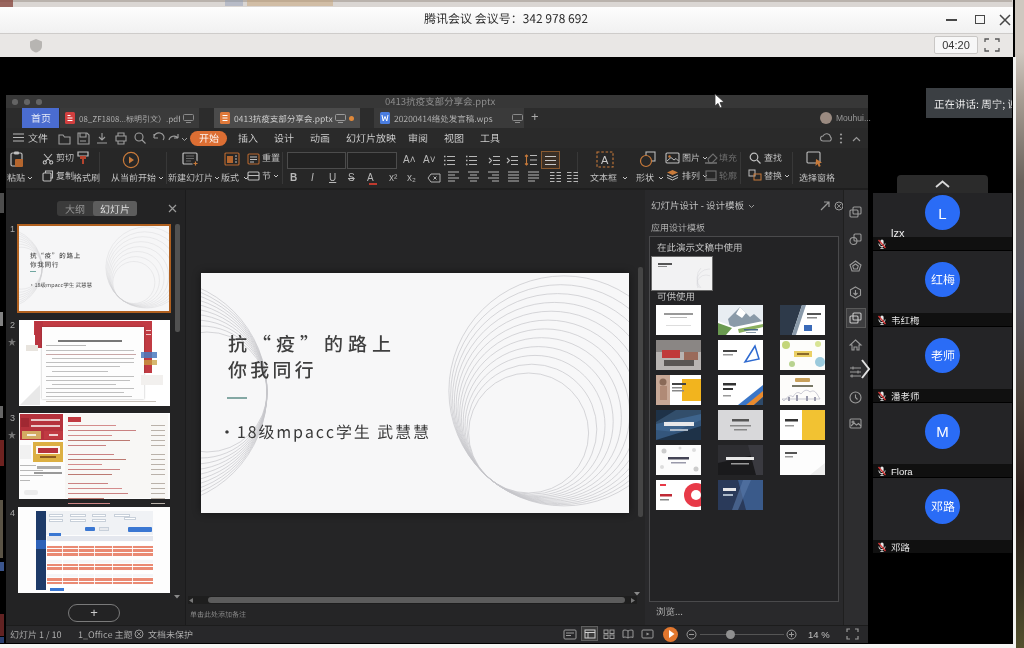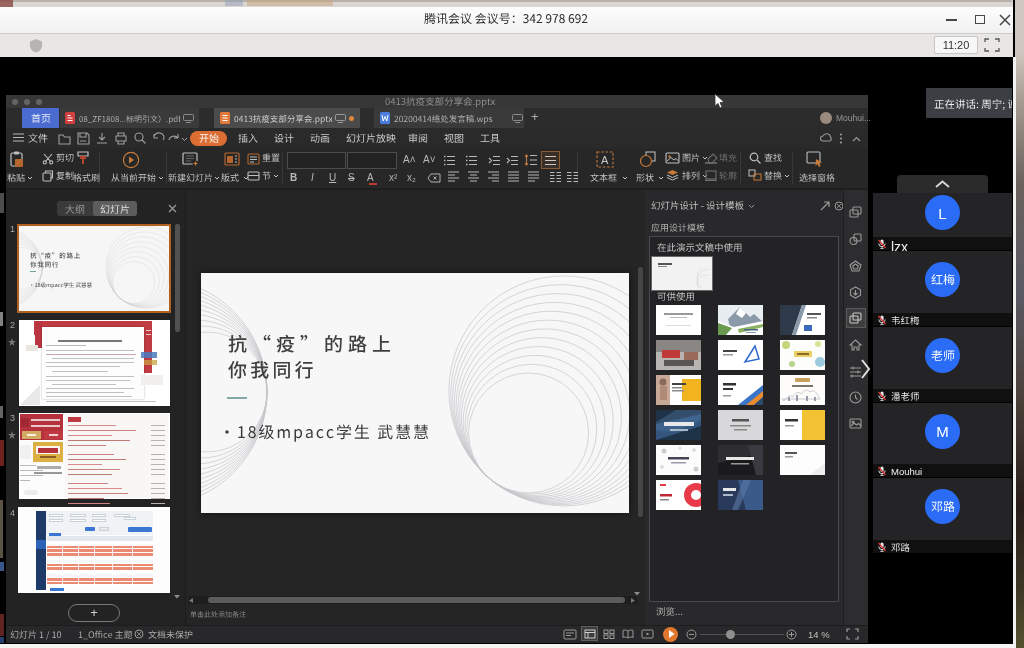--- a/index.html
+++ b/index.html
@@ -20,21 +20,21 @@
     </svg>
 <div class="a" style="left:946px;top:19px;width:11px;height:1.6px;background:#474747"></div>
 <div class="a" style="left:975px;top:14.5px;width:9.5px;height:9.5px;border:1.4px solid #474747"></div>
 <svg class="a" style="left:999px;top:14px" width="12" height="12">
       <path d="M1 1L11 11M11 1L1 11" stroke="#474747" stroke-width="1.5"></path>
     </svg>
 <div class="a" style="left:0;top:33px;width:1013px;height:24px;background:#e9e7e5;border-top:1px solid #ceccca"></div>
 <svg class="a" style="left:29px;top:38px" width="14" height="15">
       <path d="M7 1L13 3.5V8c0 3.4-2.6 5.6-6 6.6C3.6 13.6 1 11.4 1 8V3.5Z" fill="#b7b5b2"></path>
     </svg>
-<div class="a" style="left:934px;top:36px;width:44px;height:18px;background:#f7f7f7;border:1px solid #c9c7c5;border-radius:2px;color:#333;font-size:11px;line-height:16px;text-align:center">11:20</div>
+<div class="a" style="left:934px;top:36px;width:44px;height:18px;background:#f7f7f7;border:1px solid #c9c7c5;border-radius:2px;color:#333;font-size:11px;line-height:16px;text-align:center">04:20</div>
 <svg class="a" style="left:984px;top:38px" width="16" height="14">
       <path d="M1 4V1h4M11 1h4v3M15 10v3h-4M5 13H1v-3" fill="none" stroke="#555" stroke-width="1.3"></path>
     </svg>
 <div class="a" style="left:1015px;top:0;width:9px;height:648px;background:linear-gradient(#cfc8c0,#cfc8c0 8%,#a89e94 15%,#6a625c 28%,#5a5a64 45%,#4a4038 62%,#2a1d1a 78%,#3a3524 90%,#55512e)"></div>
 <div class="a" style="left:1013px;top:57px;width:2.5px;height:591px;background:#f2f2f0"></div>
 <div class="a" style="left:0;top:644px;width:1015px;height:4px;background:#f5f5f3"></div>
 <div class="a" style="left:0;top:193px;width:4px;height:20px;background:#9a9a9a;opacity:.5"></div>
 <div class="a" style="left:0;top:312px;width:3px;height:14px;background:#d8d8d8;opacity:.6"></div>
 <div class="a" style="left:0;top:406px;width:3px;height:12px;background:#cccccc;opacity:.5"></div>
 <div class="a" style="left:0;top:440px;width:4px;height:26px;background:#8a2a28;opacity:.8"></div>
@@ -905,21 +905,21 @@
     </svg>
 <div class="a" style="left:873px;top:193px;width:139px;height:57px;background:#242426"></div>
 <div class="a" style="left:925.0px;top:195.0px;width:35px;height:35px;border-radius:50%;background:#2a6cf6"></div>
 <div class="a" style="left:925px;top:204.5px;width:35px;text-align:center;color:#fff;font-size:15px">L</div>
 <div class="a" style="left:873px;top:237px;width:139px;height:13px;background:rgba(12,12,12,.82)"></div>
 <svg class="a" style="left:877px;top:238.5px" width="10" height="10">
       <rect x="3.4" y="0.5" width="3.2" height="5.5" rx="1.6" fill="#e8e8e8"></rect>
       <path d="M1.8 4.5a3.2 3.2 0 006.4 0M5 7.7V10M3.2 9.8h3.6" fill="none" stroke="#e8e8e8" stroke-width=".9"></path>
       <path d="M1.5 1l7 8" stroke="#d83a3a" stroke-width="1.4"></path>
     </svg>
-<div class="a" style="left:891px;top:239px;color:#efefef;font-size:14px">lzx</div>
+<div class="a" style="left:891px;top:227px;color:#efefef;font-size:11px">lzx</div>
 <div class="a" style="left:873px;top:251px;width:139px;height:75px;background:#242426"></div>
 <div class="a" style="left:925.0px;top:262.0px;width:35px;height:35px;border-radius:50%;background:#2a6cf6"></div>
 <svg class="t" style="left:930.5px;top:284.0px">
       <path d="M0.5 -0.6 0.6 0.3C1.8 0 3.3 -0.3 4.8 -0.6L4.7 -1.5C3.1 -1.2 1.5 -0.8 0.5 -0.6ZM0.7 -5.1C0.9 -5.2 1.2 -5.2 2.8 -5.4C2.2 -4.7 1.7 -4.1 1.5 -3.9C1.1 -3.4 0.8 -3.1 0.5 -3.1C0.6 -2.8 0.7 -2.4 0.8 -2.2C1.1 -2.4 1.5 -2.4 4.8 -3C4.8 -3.2 4.8 -3.5 4.8 -3.8L2.1 -3.4C3.1 -4.4 4.1 -5.7 5 -7.1L4.2 -7.6C3.9 -7.1 3.6 -6.7 3.4 -6.3L1.7 -6.1C2.5 -7.2 3.3 -8.4 3.9 -9.7L3 -10.1C2.4 -8.6 1.4 -7.1 1.1 -6.7C0.9 -6.3 0.6 -6 0.4 -6C0.5 -5.7 0.7 -5.3 0.7 -5.1ZM4.9 -0.7V0.2H11.5V-0.7H8.7V-8.1H11.2V-9H5.1V-8.1H7.7V-0.7Z M18.9 -5.5C19.5 -5.1 20.2 -4.6 20.5 -4.3L21 -4.8C20.7 -5.1 20 -5.6 19.4 -5.9ZM18.8 -2.9C19.3 -2.5 20 -2 20.3 -1.7L20.8 -2.2C20.5 -2.5 19.8 -3 19.3 -3.3ZM17.9 -10.1C17.6 -8.8 17 -7.5 16.2 -6.7C16.4 -6.6 16.7 -6.3 16.9 -6.1C17.3 -6.6 17.7 -7.3 18 -8H23.3V-8.8H18.4C18.5 -9.1 18.6 -9.5 18.7 -9.9ZM21.9 -6.1 21.9 -4.2H18.1L18.3 -6.1ZM17.5 -6.8C17.5 -6 17.4 -5.1 17.3 -4.2H16.3V-3.4H17.2C17 -2.4 16.9 -1.4 16.8 -0.7H21.6C21.5 -0.3 21.5 -0.1 21.4 -0C21.3 0.1 21.2 0.1 21 0.1C20.8 0.1 20.3 0.1 19.8 0.1C19.9 0.3 20 0.6 20 0.9C20.5 0.9 21 0.9 21.3 0.9C21.7 0.8 21.9 0.7 22.1 0.4C22.2 0.3 22.3 -0.1 22.4 -0.7H23.4V-1.5H22.5C22.6 -2 22.6 -2.6 22.6 -3.4H23.5V-4.2H22.7L22.8 -6.4C22.8 -6.5 22.8 -6.8 22.8 -6.8ZM21.8 -3.4C21.8 -2.6 21.7 -1.9 21.7 -1.5H17.7L18 -3.4ZM14 -10.1V-7.5H12.6V-6.7H14C13.7 -5 13 -3.1 12.4 -2.1C12.5 -1.9 12.7 -1.5 12.9 -1.3C13.3 -2 13.7 -3.1 14 -4.2V0.9H14.9V-5C15.2 -4.4 15.5 -3.7 15.7 -3.3L16.2 -4C16 -4.4 15.1 -5.8 14.9 -6.3V-6.7H16V-7.5H14.9V-10.1Z" fill="#ffffff"></path>
     </svg>
 <div class="a" style="left:873px;top:313px;width:139px;height:13px;background:rgba(12,12,12,.82)"></div>
 <svg class="a" style="left:877px;top:314.5px" width="10" height="10">
       <rect x="3.4" y="0.5" width="3.2" height="5.5" rx="1.6" fill="#e8e8e8"></rect>
       <path d="M1.8 4.5a3.2 3.2 0 006.4 0M5 7.7V10M3.2 9.8h3.6" fill="none" stroke="#e8e8e8" stroke-width=".9"></path>
       <path d="M1.5 1l7 8" stroke="#d83a3a" stroke-width="1.4"></path>
@@ -943,21 +943,21 @@
     </svg>
 <div class="a" style="left:873px;top:403px;width:139px;height:74px;background:#242426"></div>
 <div class="a" style="left:925.0px;top:413.5px;width:35px;height:35px;border-radius:50%;background:#2a6cf6"></div>
 <div class="a" style="left:925px;top:423.0px;width:35px;text-align:center;color:#fff;font-size:15px">M</div>
 <div class="a" style="left:873px;top:464px;width:139px;height:13px;background:rgba(12,12,12,.82)"></div>
 <svg class="a" style="left:877px;top:465.5px" width="10" height="10">
       <rect x="3.4" y="0.5" width="3.2" height="5.5" rx="1.6" fill="#e8e8e8"></rect>
       <path d="M1.8 4.5a3.2 3.2 0 006.4 0M5 7.7V10M3.2 9.8h3.6" fill="none" stroke="#e8e8e8" stroke-width=".9"></path>
       <path d="M1.5 1l7 8" stroke="#d83a3a" stroke-width="1.4"></path>
     </svg>
-<div class="a" style="left:891px;top:465.5px;color:#efefef;font-size:9.5px">Mouhui</div>
+<div class="a" style="left:891px;top:465.5px;color:#efefef;font-size:9.5px">Flora</div>
 <div class="a" style="left:873px;top:478px;width:139px;height:75px;background:#242426"></div>
 <div class="a" style="left:925.0px;top:489.0px;width:35px;height:35px;border-radius:50%;background:#2a6cf6"></div>
 <svg class="t" style="left:930.5px;top:511.0px">
       <path d="M0.9 -6.2C1.6 -5.4 2.4 -4.5 3.1 -3.6C2.3 -2.2 1.4 -1.1 0.4 -0.4C0.6 -0.2 0.9 0.1 1 0.3C2 -0.4 2.9 -1.5 3.6 -2.8C4.2 -2.1 4.6 -1.4 4.9 -0.8L5.6 -1.3C5.2 -2 4.7 -2.8 4.1 -3.6C4.8 -5.1 5.3 -6.9 5.6 -9L5 -9.2L4.8 -9.2H0.8V-8.3H4.6C4.3 -6.9 4 -5.6 3.5 -4.4C2.8 -5.2 2.1 -6 1.5 -6.7ZM6.7 -9.4V0.9H7.6V-8.6H10.1C9.7 -7.6 9.2 -6.4 8.6 -5.4C9.9 -4.3 10.3 -3.4 10.3 -2.7C10.3 -2.3 10.2 -1.9 9.9 -1.8C9.8 -1.7 9.6 -1.6 9.3 -1.6C9 -1.6 8.6 -1.6 8.2 -1.6C8.3 -1.4 8.4 -1 8.4 -0.8C8.8 -0.7 9.3 -0.7 9.7 -0.8C10 -0.8 10.3 -0.9 10.5 -1C11 -1.3 11.2 -1.9 11.2 -2.6C11.2 -3.4 10.8 -4.4 9.6 -5.5C10.2 -6.6 10.8 -7.9 11.3 -9L10.7 -9.5L10.5 -9.4Z M13.9 -8.8H16.1V-6.7H13.9ZM12.5 -0.5 12.6 0.4C13.9 0.1 15.6 -0.3 17.3 -0.8L17.2 -1.6L15.6 -1.2V-3.3H16.9C17 -3.2 17.2 -2.9 17.3 -2.7C17.5 -2.9 17.8 -3 18 -3.1V0.9H18.9V0.5H21.9V0.9H22.7V-3.1L23.1 -2.9C23.2 -3.1 23.5 -3.5 23.7 -3.6C22.6 -4.1 21.7 -4.7 20.9 -5.4C21.7 -6.3 22.3 -7.4 22.7 -8.6L22.1 -8.9L22 -8.9H19.6C19.8 -9.2 19.9 -9.5 20 -9.9L19.2 -10.1C18.7 -8.6 17.9 -7.3 17 -6.4V-9.6H13.1V-5.9H14.8V-1L13.8 -0.8V-4.8H13.1V-0.6ZM18.9 -0.3V-2.6H21.9V-0.3ZM21.6 -8.1C21.3 -7.3 20.8 -6.6 20.3 -6C19.8 -6.6 19.4 -7.3 19.2 -7.9L19.3 -8.1ZM18.6 -3.4C19.2 -3.8 19.8 -4.3 20.4 -4.8C20.9 -4.3 21.5 -3.8 22.1 -3.4ZM19.8 -5.4C19 -4.6 18 -4 17.1 -3.6V-4.2H15.6V-5.9H17V-6.3C17.2 -6.1 17.5 -5.9 17.6 -5.7C18 -6.1 18.4 -6.6 18.7 -7.1C19 -6.6 19.4 -6 19.8 -5.4Z" fill="#ffffff"></path>
     </svg>
 <div class="a" style="left:873px;top:540px;width:139px;height:13px;background:rgba(12,12,12,.82)"></div>
 <svg class="a" style="left:877px;top:541.5px" width="10" height="10">
       <rect x="3.4" y="0.5" width="3.2" height="5.5" rx="1.6" fill="#e8e8e8"></rect>
       <path d="M1.8 4.5a3.2 3.2 0 006.4 0M5 7.7V10M3.2 9.8h3.6" fill="none" stroke="#e8e8e8" stroke-width=".9"></path>
       <path d="M1.5 1l7 8" stroke="#d83a3a" stroke-width="1.4"></path>

